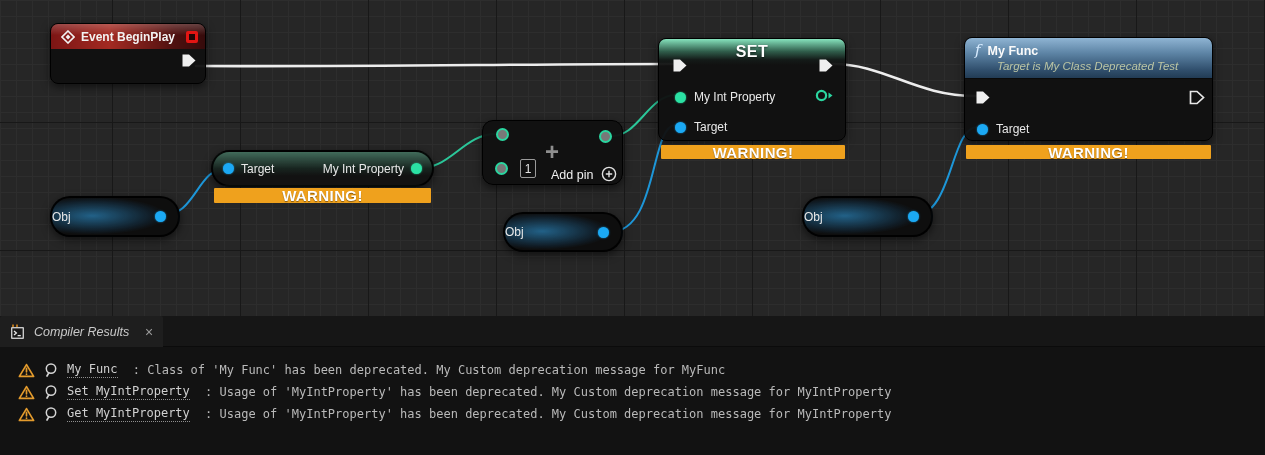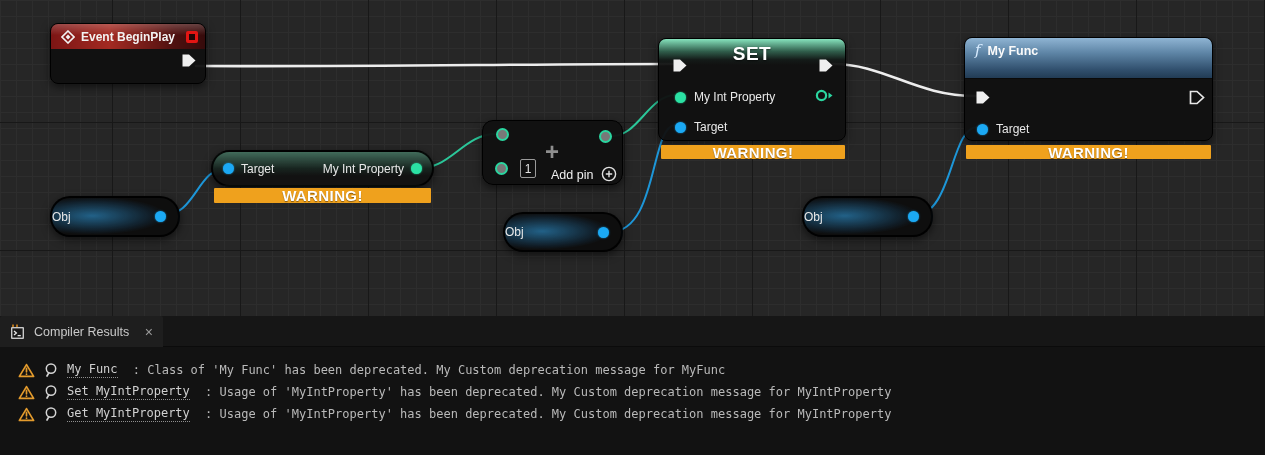--- a/index.html
+++ b/index.html
@@ -62,21 +62,21 @@
   .default-box { position:absolute; left:37px; top:38px; width:16px; height:19px;
                  border:1px solid #9b9b9b; border-radius:2px; color:#e3e3e3;
                  font-size:12px; text-align:center; line-height:18px; }
   .addpin-label { position:absolute; left:68px; top:47px; font-size:12.5px; color:#f0f0f0; }
   .addpin-circle { position:absolute; left:118px; top:45px; }
 
   
   .set-node { left:658px; top:38px; width:188px; height:103px; }
   .set-header { height:26px; border-radius:7px 7px 0 0; display:flex; align-items:flex-start; justify-content:center;
     background:linear-gradient(to bottom, rgba(140,238,198,0.95) 0%, rgba(85,185,145,0.45) 48%, rgba(40,95,75,0.12) 80%, rgba(0,0,0,0) 100%); }
-  .set-title { font-weight:bold; font-size:19px; color:#fff; margin-top:4px; letter-spacing:0.5px;
+  .set-title { font-weight:bold; font-size:16px; color:#fff; margin-top:4px; letter-spacing:0.5px;
                text-shadow:0 1px 2px rgba(0,0,0,0.6); }
   .node-row { position:absolute; display:flex; align-items:center; gap:8px; }
 
   
   .myfunc-node { left:964px; top:37px; width:249px; height:104px; }
   .myfunc-header { height:41px; border-radius:7px 7px 0 0; padding:5px 10px 0 10px;
     background:linear-gradient(to bottom, #8fb4d3 0%, #5d84a5 38%, #32516f 78%, #223c55 100%);
     border-bottom:1px solid #0a0a0a; }
   .myfunc-title-row { display:flex; align-items:center; gap:7px; }
   .f-icon { font-family:"DejaVu Serif", serif; font-style:italic; font-size:15px; color:#d8ecff; line-height:1; }
@@ -88,21 +88,21 @@
     font-size:15px; display:flex; align-items:center; justify-content:center;
     text-shadow:0 1px 1px rgba(0,0,0,0.45); letter-spacing:0.4px; border-radius:1px; }
   .warn-get    { left:214px; top:188px; width:217px; height:15px; }
   .warn-set    { left:661px; top:145px; width:184px; height:14px; }
   .warn-myfunc { left:966px; top:145px; width:245px; height:14px; }
 
   
   .panel { position:absolute; left:0; top:316px; width:1265px; height:139px; background:#121212; }
   .tabbar { height:31px; background:#161616; border-bottom:1px solid #0b0b0b; display:flex; }
   .tab { width:163px; height:31px; background:#1e1e1e; display:flex; align-items:center;
-         gap:9px; padding:0 10px; border-radius:2px 2px 0 0; }
+         gap:9px; padding:0 10px; border-radius:2px 2px 0 0;font-style:italic; }
   .tab-label { font-size:12.5px; color:#c9c9c9; }
   .tab-close { margin-left:auto; color:#9c9c9c; font-size:14px; line-height:1; cursor:default; }
   .rows { padding-top:12px; }
   .row { display:flex; align-items:center; gap:8px; height:22px; padding-left:18px;
          font-family:"DejaVu Sans Mono", monospace; font-size:12px; color:#b9b9b9; white-space:pre; }
   .row .link { color:#d0d0d0; border-bottom:1px dotted #8f8f8f; padding-bottom:1px; }
 </style>
 </head>
 <body>
 
@@ -206,20 +206,21 @@
       </div>
     </div>
     <div class="warnbar warn-set">WARNING!</div>
 
     <div class="node myfunc-node">
       <div class="myfunc-header">
         <div class="myfunc-title-row">
           <span class="f-icon">f</span>
           <span class="myfunc-title">My Func</span>
         </div>
+        <div class="myfunc-subtitle">Target is My Class Deprecated Test</div>
       </div>
       <div class="exec-pin" style="left:10px; top:52px;">
         <svg width="16" height="15">
             <path d="M1.5 1.5 h6.5 l6.5 6 -6.5 6 h-6.5 z" fill="#efefef"></path>
           </svg>
       </div>
       <div class="exec-pin" style="left:224px; top:52px;">
         <svg width="16" height="15">
             <path d="M1.5 1.5 h6.5 l6.5 6 -6.5 6 h-6.5 z" fill="none" stroke="#e8e8e8" stroke-width="1.7"></path>
           </svg>

